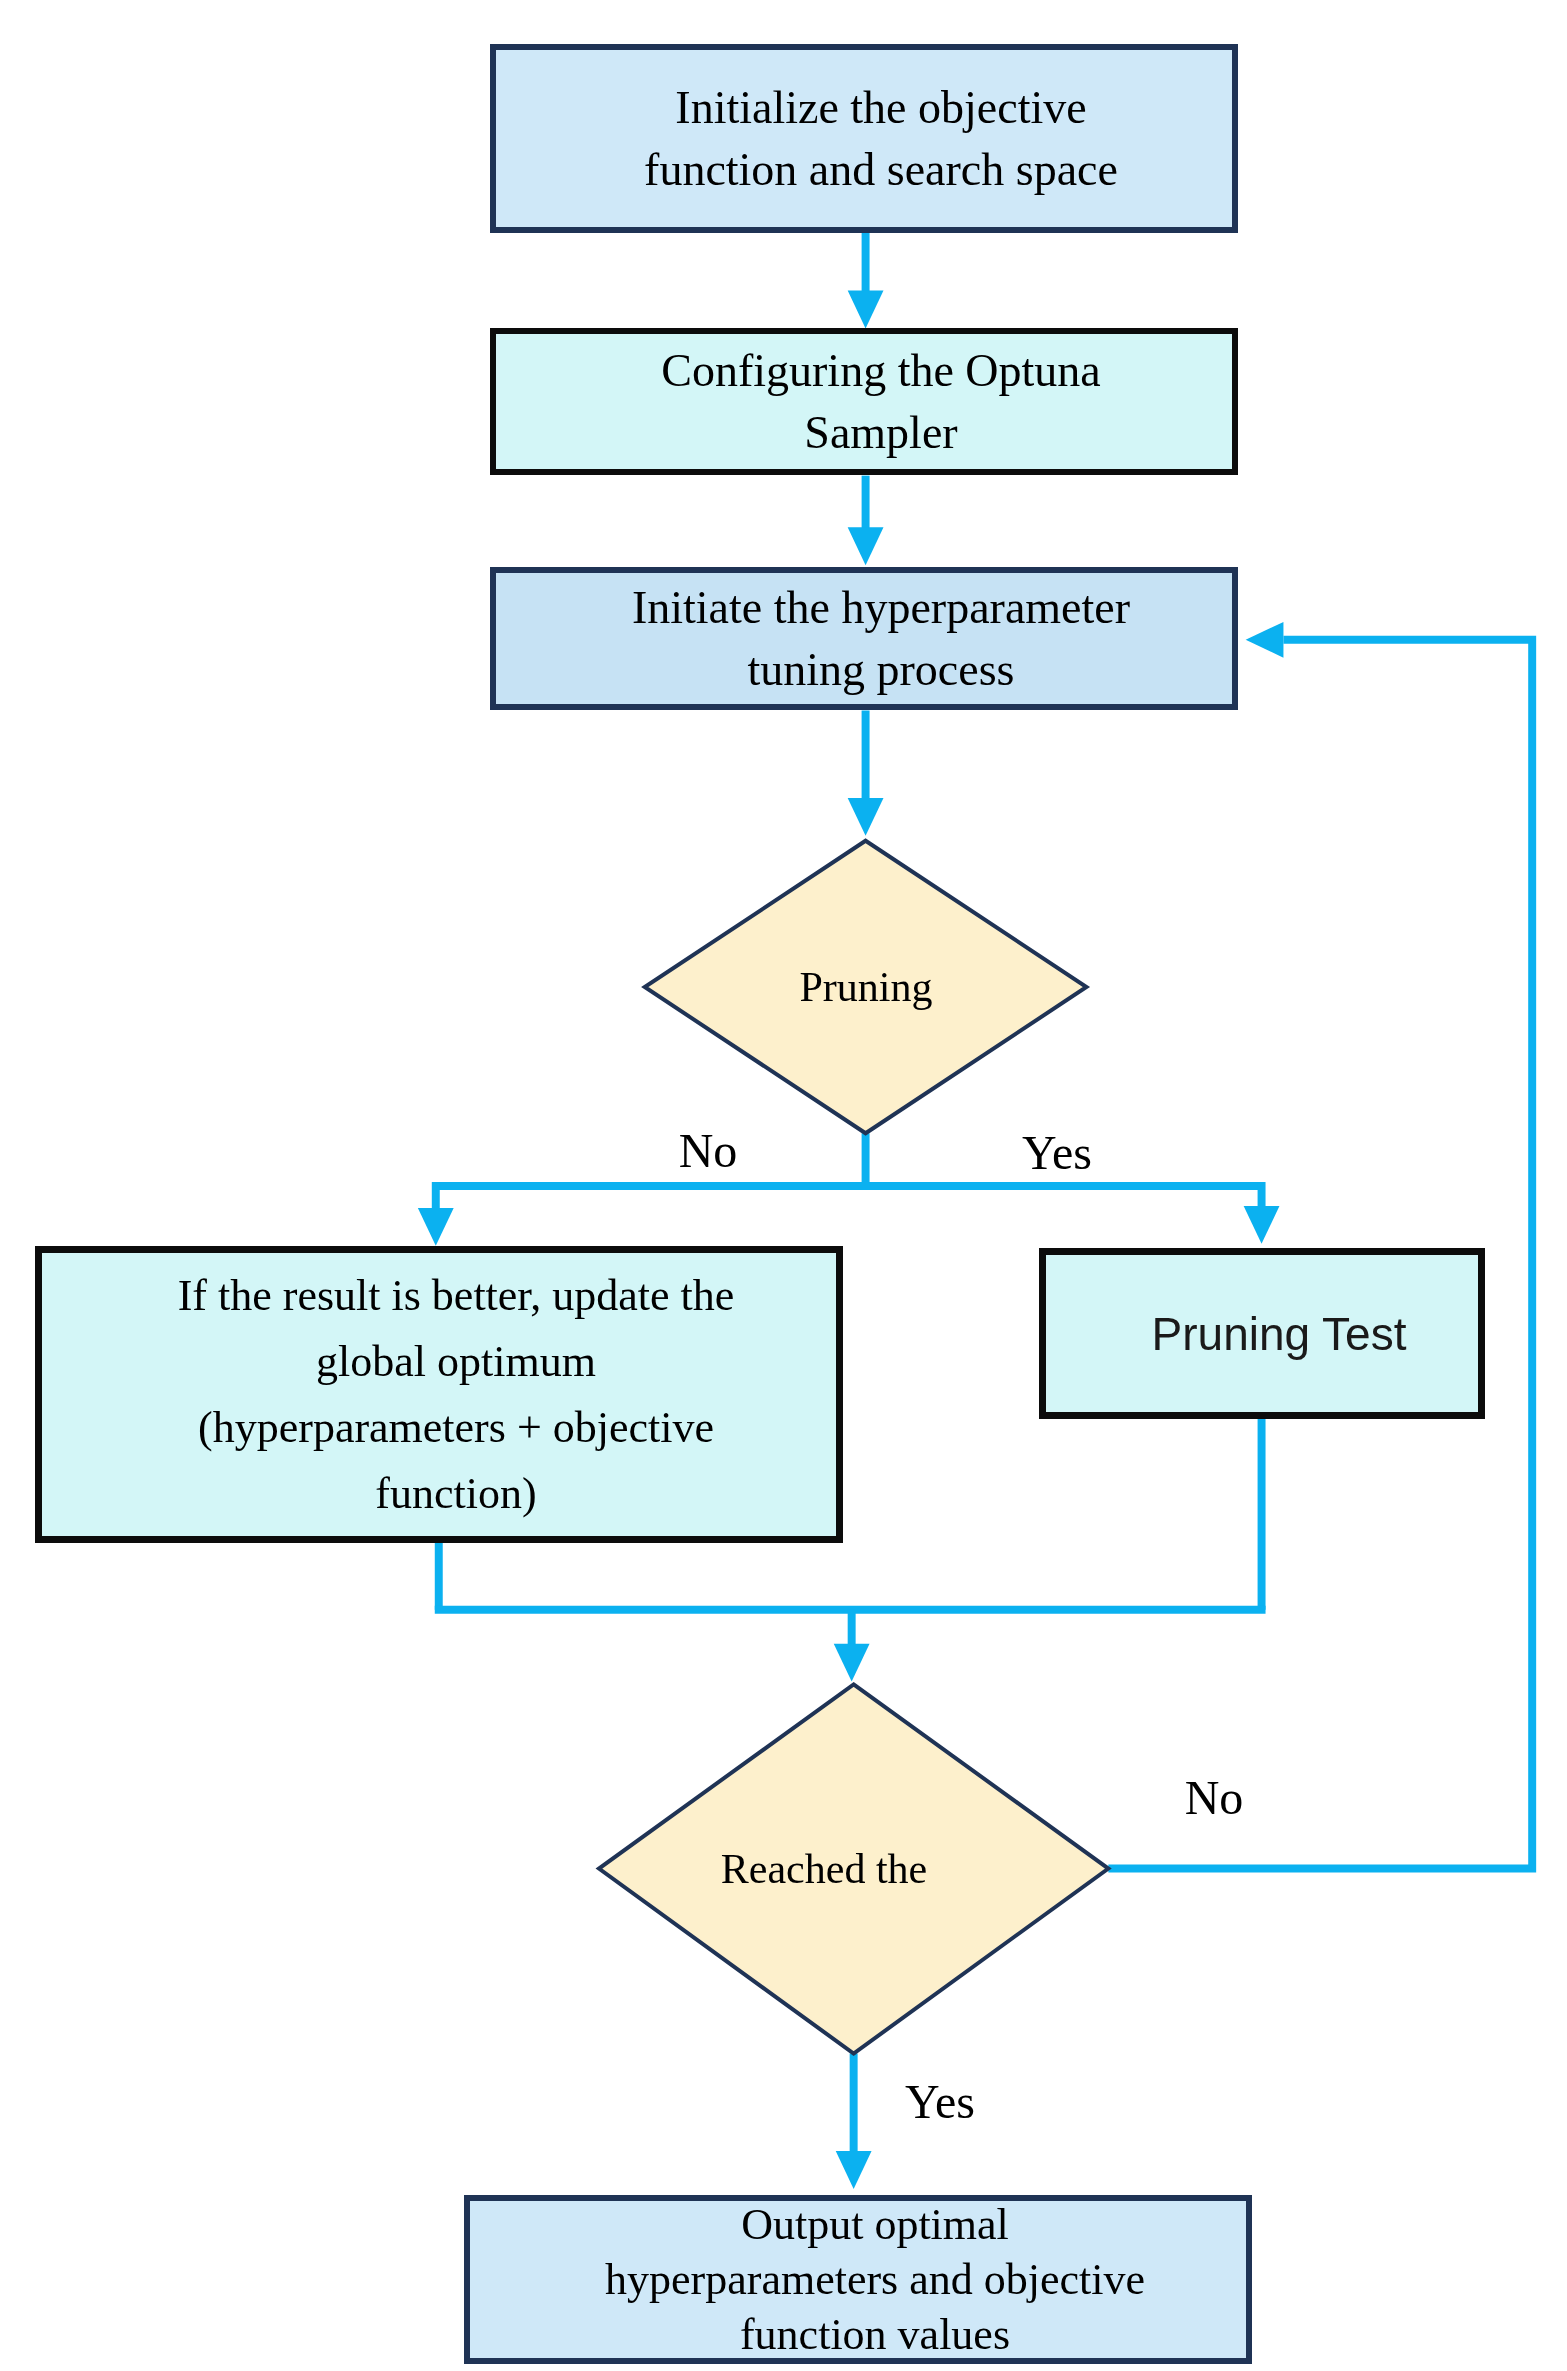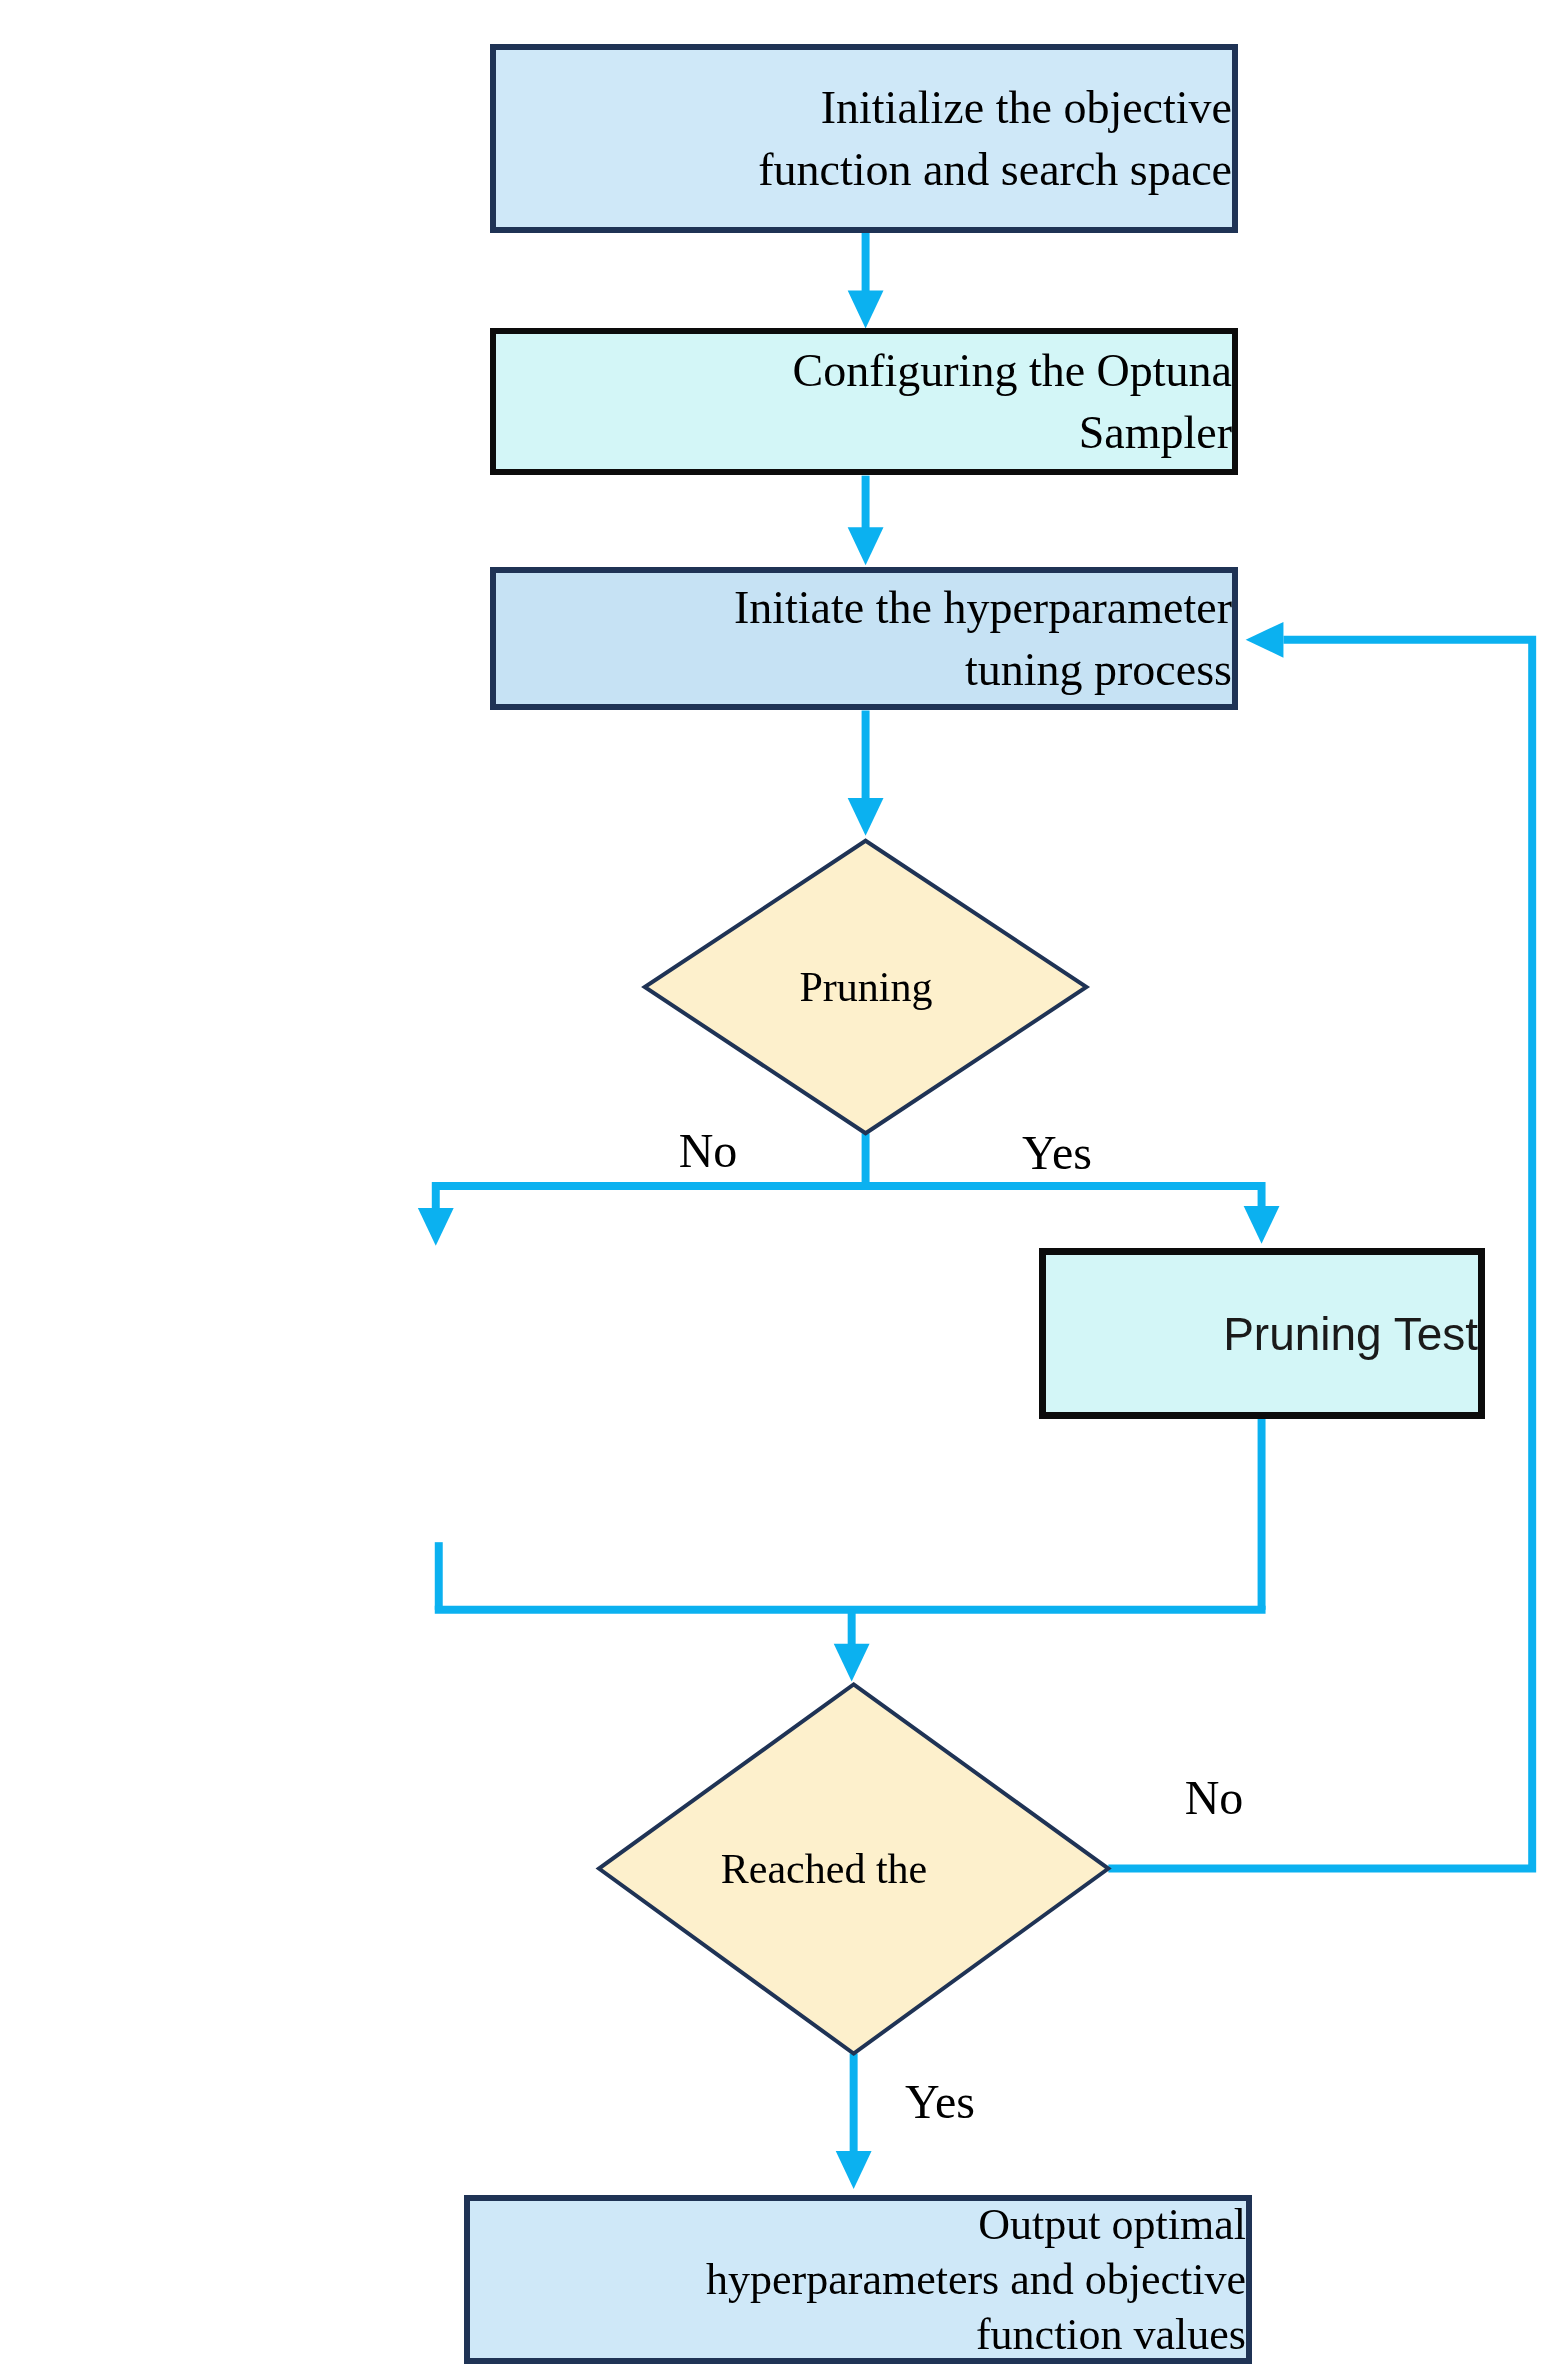--- a/index.html
+++ b/index.html
@@ -22,21 +22,21 @@
     color:var(--text);
   }
   .layer{position:absolute;left:0;top:0;}
   .edge{stroke:var(--arrow);stroke-width:8;fill:none;}
   .arrowhead{fill:var(--arrow);stroke:none;}
   .diamond{fill:var(--diamond-fill);stroke:var(--border-navy);stroke-width:4;}
   .node{
     position:absolute;
     box-sizing:border-box;
     display:flex;flex-direction:column;
-    align-items:flex-end;justify-content:center;
+    align-items:center;justify-content:center;
     text-align:center;
     padding-left:34px;
   }
   .node span{display:block;}
   .rect.blue{background:var(--box-blue-fill);border:6px solid var(--border-navy);}
   .rect.blue-alt{background:var(--box-blue-fill-alt);border:6px solid var(--border-navy);}
   .rect.cyan{background:var(--box-cyan-fill);border:6px solid var(--border-black);}
   .rect.cyan-thick{background:var(--box-cyan-fill);border:7px solid var(--border-black);}
   .f46{font-size:46px;line-height:62px;}
   .f44{font-size:44px;line-height:66px;}
@@ -99,20 +99,26 @@
   <div class="node rect cyan f46" style="left:490px;top:328px;width:748px;height:147px;">
     <span>Configuring the Optuna</span>
     <span>Sampler</span>
   </div>
 
   <div class="node rect blue-alt f46" style="left:490px;top:567px;width:748px;height:143px;">
     <span>Initiate the hyperparameter</span>
     <span>tuning process</span>
   </div>
 
+  <div class="node rect cyan-thick f44" style="left:35px;top:1246px;width:808px;height:297px;">
+    <span>If the result is better, update the</span>
+    <span>global optimum</span>
+    <span>(hyperparameters + objective</span>
+    <span>function)</span>
+  </div>
 
   <div class="node rect cyan-thick sans" style="left:1039px;top:1248px;width:446px;height:171px;">
     <span>Pruning Test</span>
   </div>
 
   <div class="node rect blue f44t" style="left:464px;top:2195px;width:788px;height:169px;">
     <span>Output optimal</span>
     <span>hyperparameters and objective</span>
     <span>function values</span>
   </div>

